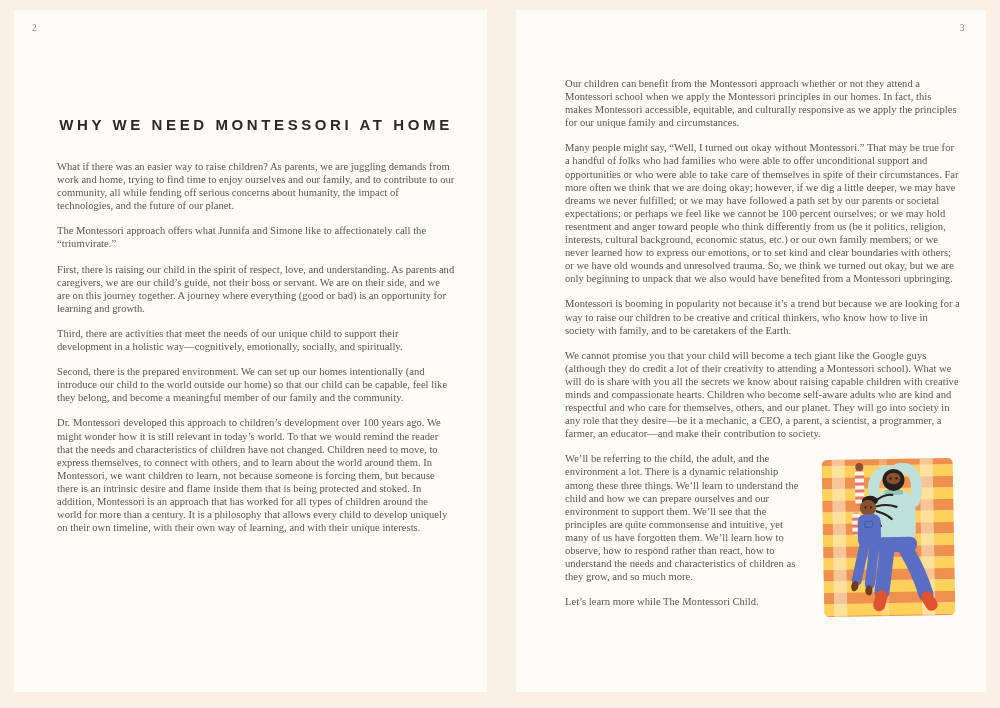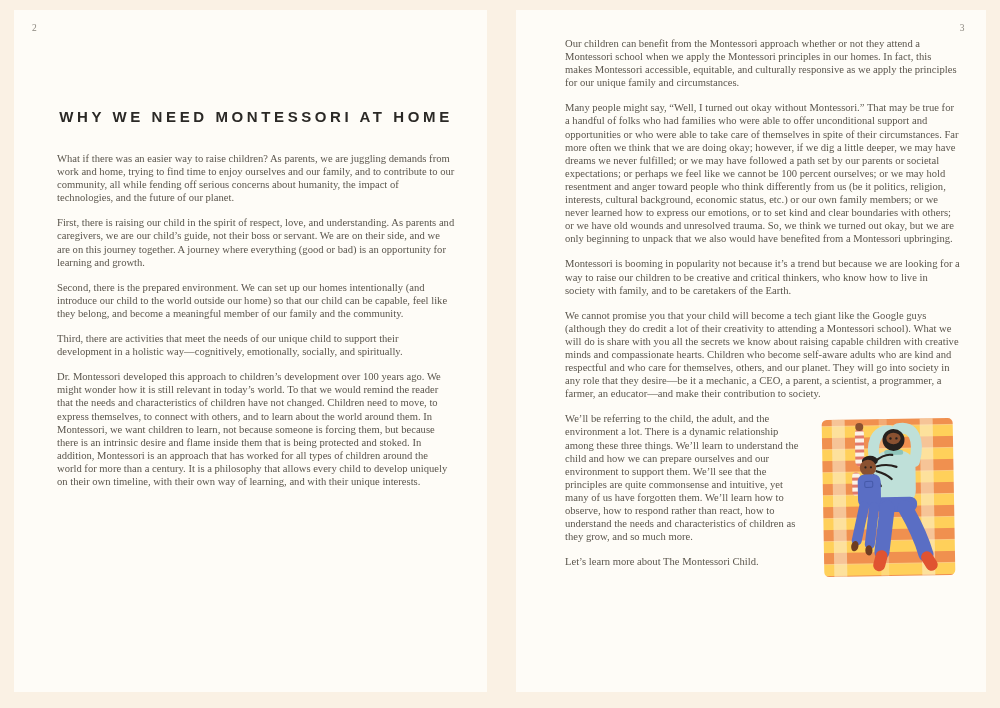--- a/index.html
+++ b/index.html
@@ -18,50 +18,52 @@
   .page-number{
     position:absolute;top:13px;
     font-size:9.5px;color:#8A867E;letter-spacing:.5px;
   }
   .page-left .page-number{left:18px;}
   .page-right .page-number{right:21px;}
   .content-left{
     padding:98px 32px 0 43px;
   }
   .content-right{
-    padding:27px 26px 0 49px;
+    padding:48px 26px 0 49px;
+    margin-top:19px;
   }
   .chapter-title{
     font-family:"Liberation Sans", sans-serif;
     font-size:15px;font-weight:700;letter-spacing:3.6px;
     color:#2B2926;text-align:center;
-    margin:0 0 27px 0;white-space:nowrap;
+    margin:8px 0 27px 0;white-space:nowrap;
   }
   .body-text p{
     font-size:10.6px;line-height:13.1px;color:#5A554C;
     margin:0 0 12px 0;text-align:left;
   }
   .illustration-float{
     float:right;width:140px;height:168px;
     margin:2px 0 6px 12px;
   }
   .clear{clear:both;}
 </style>
 </head>
 <body>
 
 <div class="page page-left">
   <div class="page-number">2</div>
   <div class="content-left">
     <h1 class="chapter-title">WHY WE NEED MONTESSORI AT HOME</h1>
     <div class="body-text">
       <p>What if there was an easier way to raise children? As parents, we are juggling demands from work and home, trying to find time to enjoy ourselves and our family, and to contribute to our community, all while fending off serious concerns about humanity, the impact of technologies, and the future of our planet.</p>
+      <p>The Montessori approach offers what Junnifa and Simone like to affectionately call the “triumvirate.”</p>
       <p>First, there is raising our child in the spirit of respect, love, and understanding. As parents and caregivers, we are our child’s guide, not their boss or servant. We are on their side, and we are on this journey together. A journey where everything (good or bad) is an opportunity for learning and growth.</p>
+      <p>Third, there are activities that meet the needs of our unique child to support their development in a holistic way—cognitively, emotionally, socially, and spiritually.</p>
       <p>Second, there is the prepared environment. We can set up our homes intentionally (and introduce our child to the world outside our home) so that our child can be capable, feel like they belong, and become a meaningful member of our family and the community.</p>
-      <p>Third, there are activities that meet the needs of our unique child to support their development in a holistic way—cognitively, emotionally, socially, and spiritually.</p>
       <p>Dr. Montessori developed this approach to children’s development over 100 years ago. We might wonder how it is still relevant in today’s world. To that we would remind the reader that the needs and characteristics of children have not changed. Children need to move, to express themselves, to connect with others, and to learn about the world around them. In Montessori, we want children to learn, not because someone is forcing them, but because there is an intrinsic desire and flame inside them that is being protected and stoked. In addition, Montessori is an approach that has worked for all types of children around the world for more than a century. It is a philosophy that allows every child to develop uniquely on their own timeline, with their own way of learning, and with their unique interests.</p>
     </div>
   </div>
 </div>
 
 <div class="page page-right">
   <div class="page-number">3</div>
   <div class="content-right body-text">
     <p>Our children can benefit from the Montessori approach whether or not they attend a Montessori school when we apply the Montessori principles in our homes. In fact, this makes Montessori accessible, equitable, and culturally responsive as we apply the principles for our unique family and circumstances.</p>
     <p>Many people might say, “Well, I turned out okay without Montessori.” That may be true for a handful of folks who had families who were able to offer unconditional support and opportunities or who were able to take care of themselves in spite of their circumstances. Far more often we think that we are doing okay; however, if we dig a little deeper, we may have dreams we never fulfilled; or we may have followed a path set by our parents or societal expectations; or perhaps we feel like we cannot be 100 percent ourselves; or we may hold resentment and anger toward people who think differently from us (be it politics, religion, interests, cultural background, economic status, etc.) or our own family members; or we never learned how to express our emotions, or to set kind and clear boundaries with others; or we have old wounds and unresolved trauma. So, we think we turned out okay, but we are only beginning to unpack that we also would have benefited from a Montessori upbringing.</p>
@@ -134,16 +136,16 @@
             <path d="M54,93 L49,130" fill="none" stroke="#5A6EC4" stroke-width="10" stroke-linecap="round"></path>
 
             <ellipse cx="34" cy="131.5" rx="3.6" ry="5.2" fill="#6E3D22" transform="rotate(14 34 131.5)"></ellipse>
             <ellipse cx="48" cy="136" rx="3.6" ry="5.2" fill="#6E3D22"></ellipse>
           </g>
         </g>
       </svg>
     </div>
 
     <p>We’ll be referring to the child, the adult, and the environment a lot. There is a dynamic relationship among these three things. We’ll learn to understand the child and how we can prepare ourselves and our environment to support them. We’ll see that the principles are quite commonsense and intuitive, yet many of us have forgotten them. We’ll learn how to observe, how to respond rather than react, how to understand the needs and characteristics of children as they grow, and so much more.</p>
-    <p>Let’s learn more about The Montessori Child.</p>
+    <p>Let’s learn more while The Montessori Child.</p>
     <div class="clear"></div>
   </div>
 </div>
 
 </body></html>

